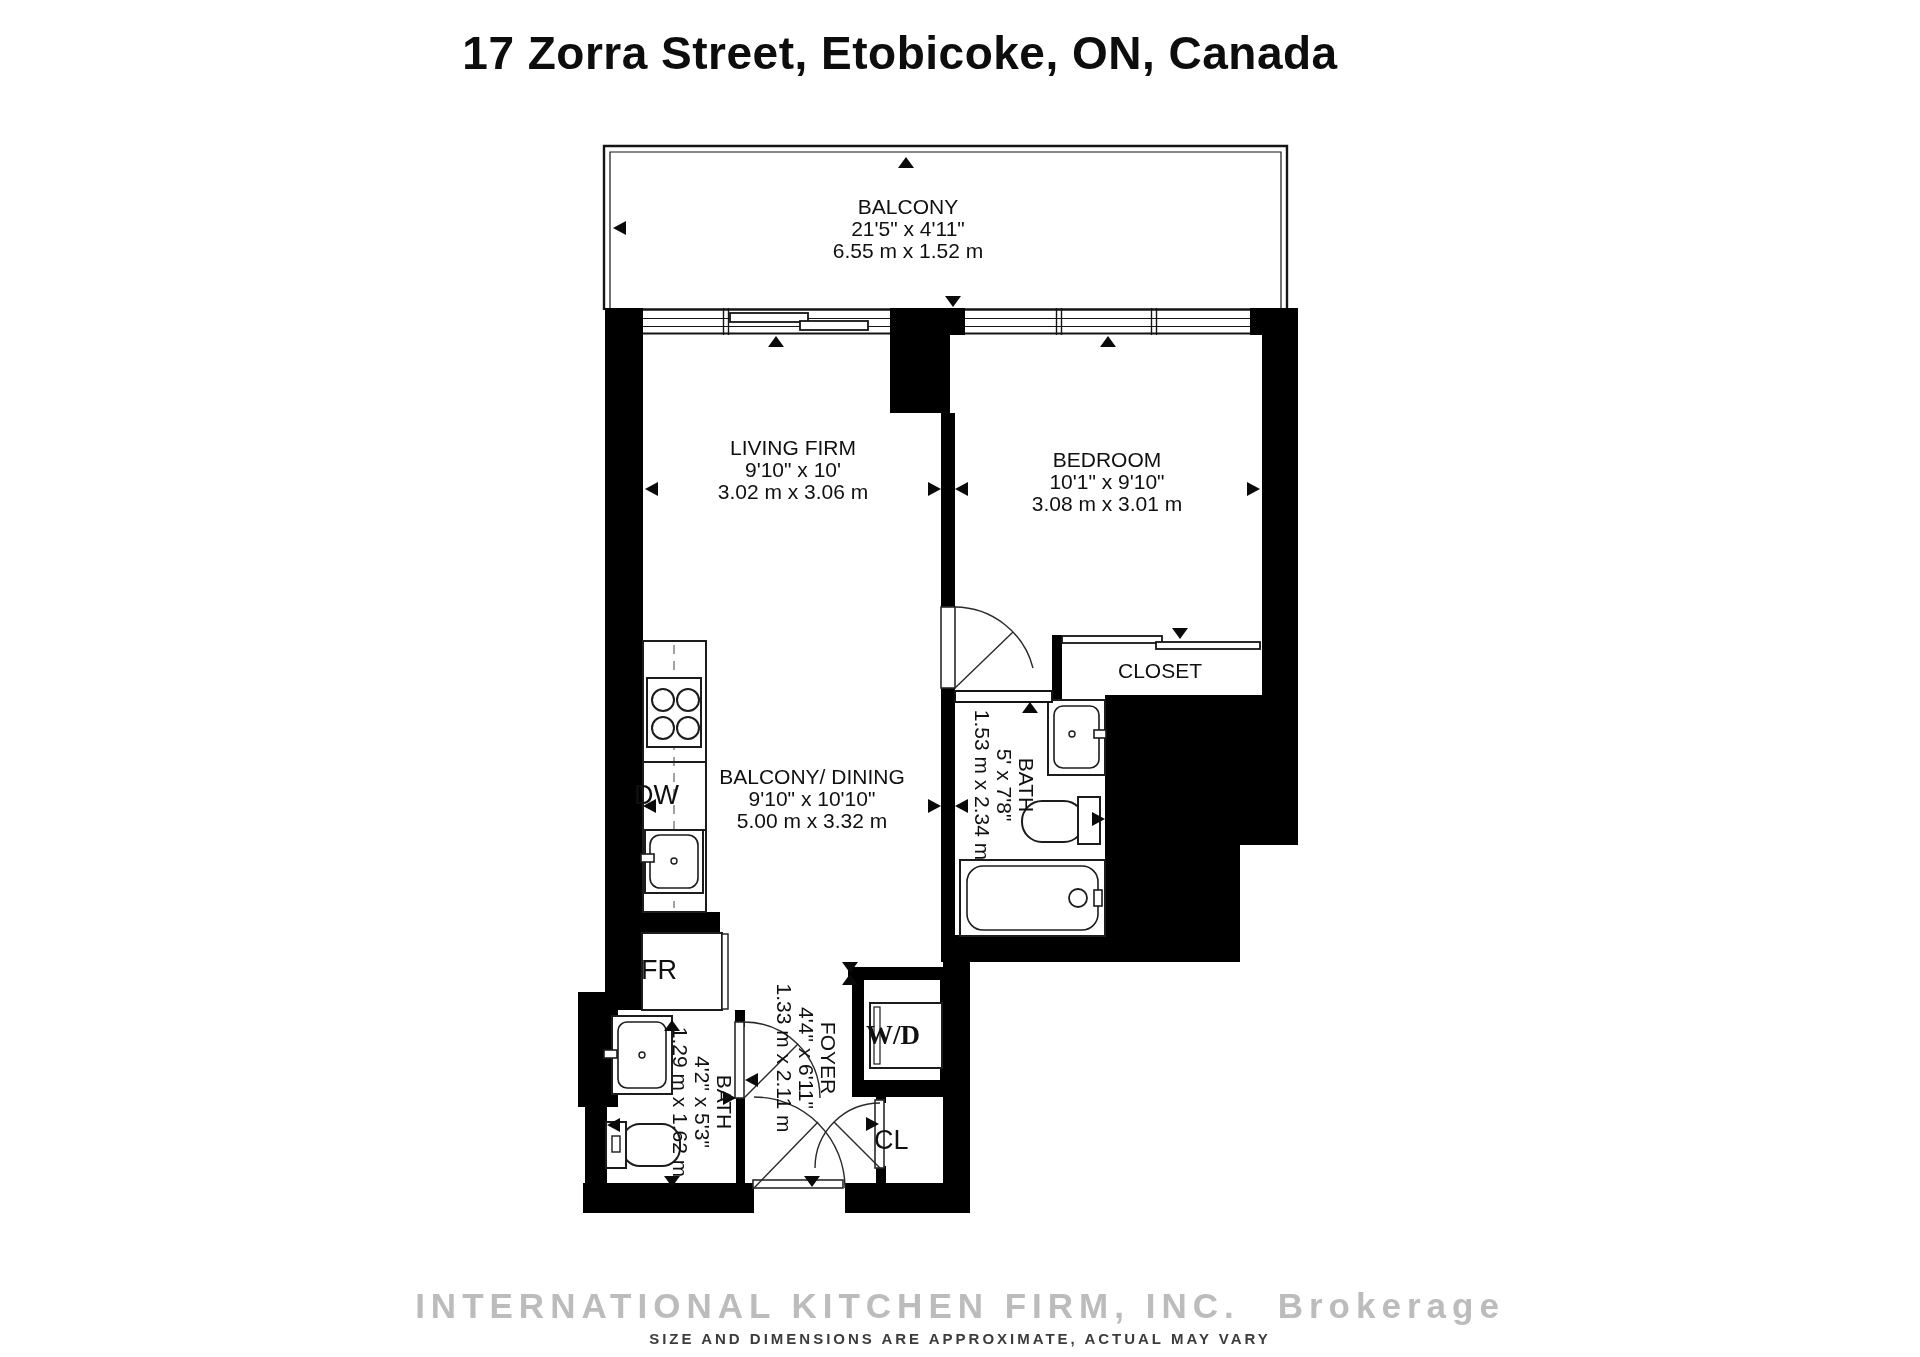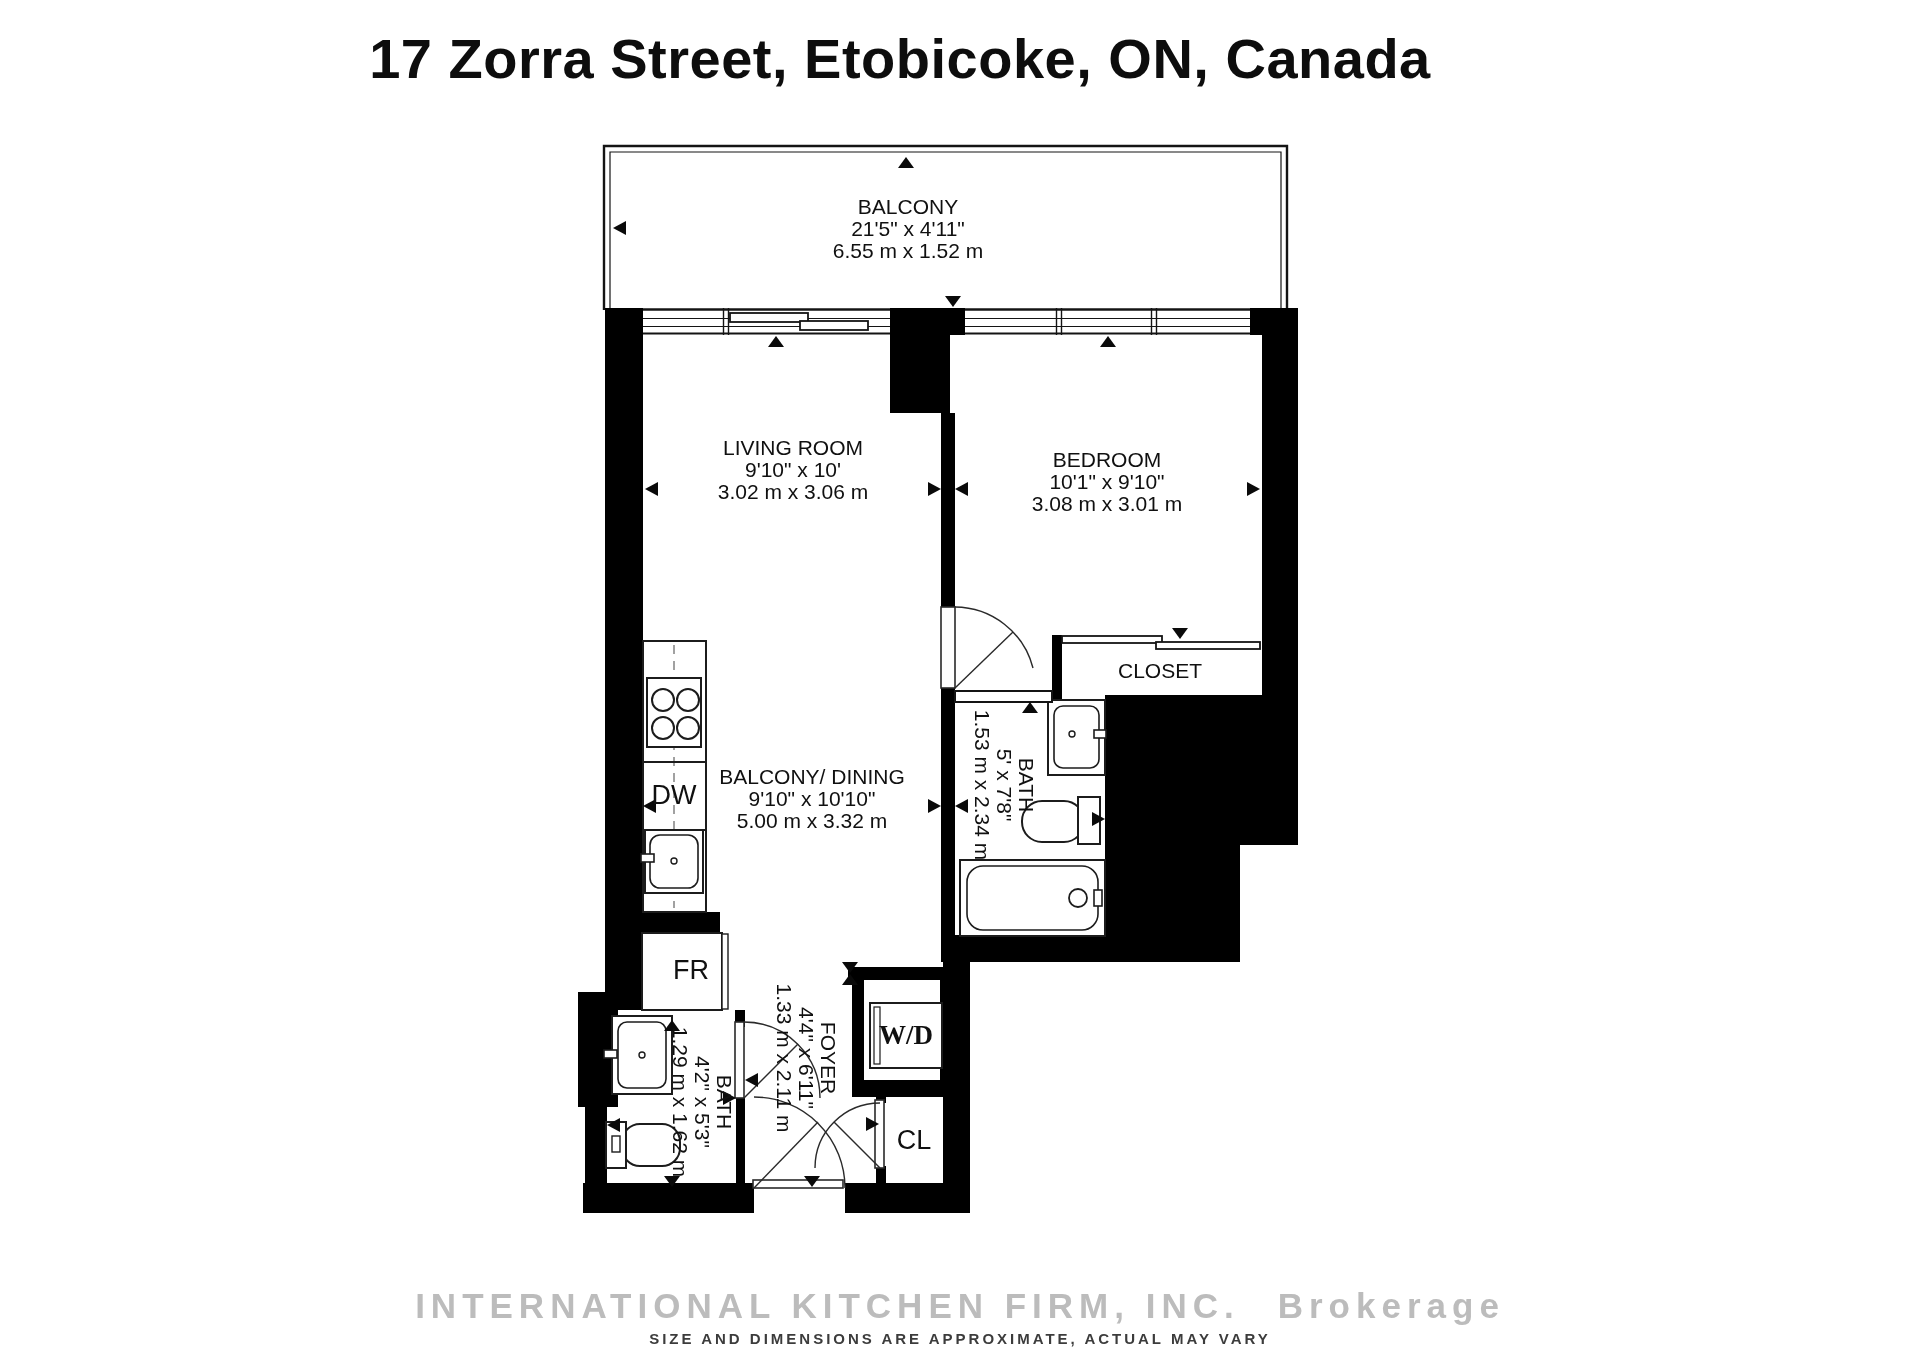--- a/index.html
+++ b/index.html
@@ -1,23 +1,23 @@
 <!DOCTYPE html>
 <html><head>
 <meta charset="utf-8">
 <style>
   html,body{margin:0;padding:0;background:#ffffff;}
   body{width:1920px;height:1357px;position:relative;overflow:hidden;
        font-family:"Liberation Sans","DejaVu Sans",sans-serif;color:#111;}
   .abs{position:absolute;}
-  .title{left:0;top:26px;width:1800px;text-align:center;font-size:56px;font-weight:bold;
+  .title{left:0;top:26px;width:1800px;text-align:center;font-size:46px;font-weight:bold;
          letter-spacing:0.5px;color:#0d0d0d;}
   .lbl{position:absolute;text-align:center;font-size:21px;line-height:22px;color:#101010;}
   .lbl .ln{white-space:nowrap;}
-  .fix{position:absolute;text-align:center;font-size:27px;line-height:28px;color:#101010;}
+  .fix{position:absolute;text-align:left;font-size:27px;line-height:28px;color:#101010;}
   .wd{font-family:"Liberation Serif","DejaVu Serif",serif;font-weight:bold;}
   .rot{transform:rotate(90deg);}
   .wm1{left:0;top:1286px;width:1920px;text-align:center;font-size:35px;font-weight:bold;
        letter-spacing:6px;color:#bcbcbc;white-space:nowrap;}
   .wm1 .gap{display:inline-block;width:38px;}
   .wm2{left:0;top:1330px;width:1920px;text-align:center;font-size:15px;font-weight:bold;
        letter-spacing:3px;color:#3c3c3c;white-space:nowrap;}
   svg{position:absolute;left:0;top:0;}
 </style>
 </head>
@@ -201,21 +201,21 @@
   </g>
 </svg>
 
 <div class="lbl" style="left:758px;top:196px;width:300px;">
   <div class="ln">BALCONY</div>
   <div class="ln">21'5" x 4'11"</div>
   <div class="ln">6.55 m x 1.52 m</div>
 </div>
 
 <div class="lbl" style="left:643px;top:437px;width:300px;">
-  <div class="ln">LIVING ROOM</div>
+  <div class="ln">LIVING FIRM</div>
   <div class="ln">9'10" x 10'</div>
   <div class="ln">3.02 m x 3.06 m</div>
 </div>
 
 <div class="lbl" style="left:957px;top:449px;width:300px;">
   <div class="ln">BEDROOM</div>
   <div class="ln">10'1" x 9'10"</div>
   <div class="ln">3.08 m x 3.01 m</div>
 </div>
 

